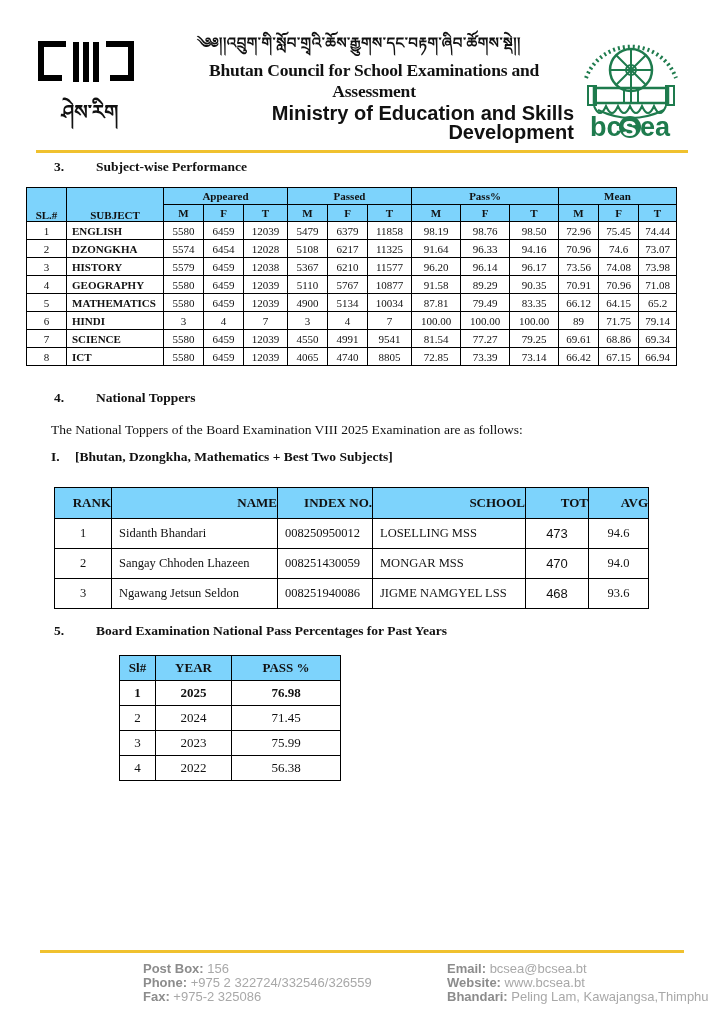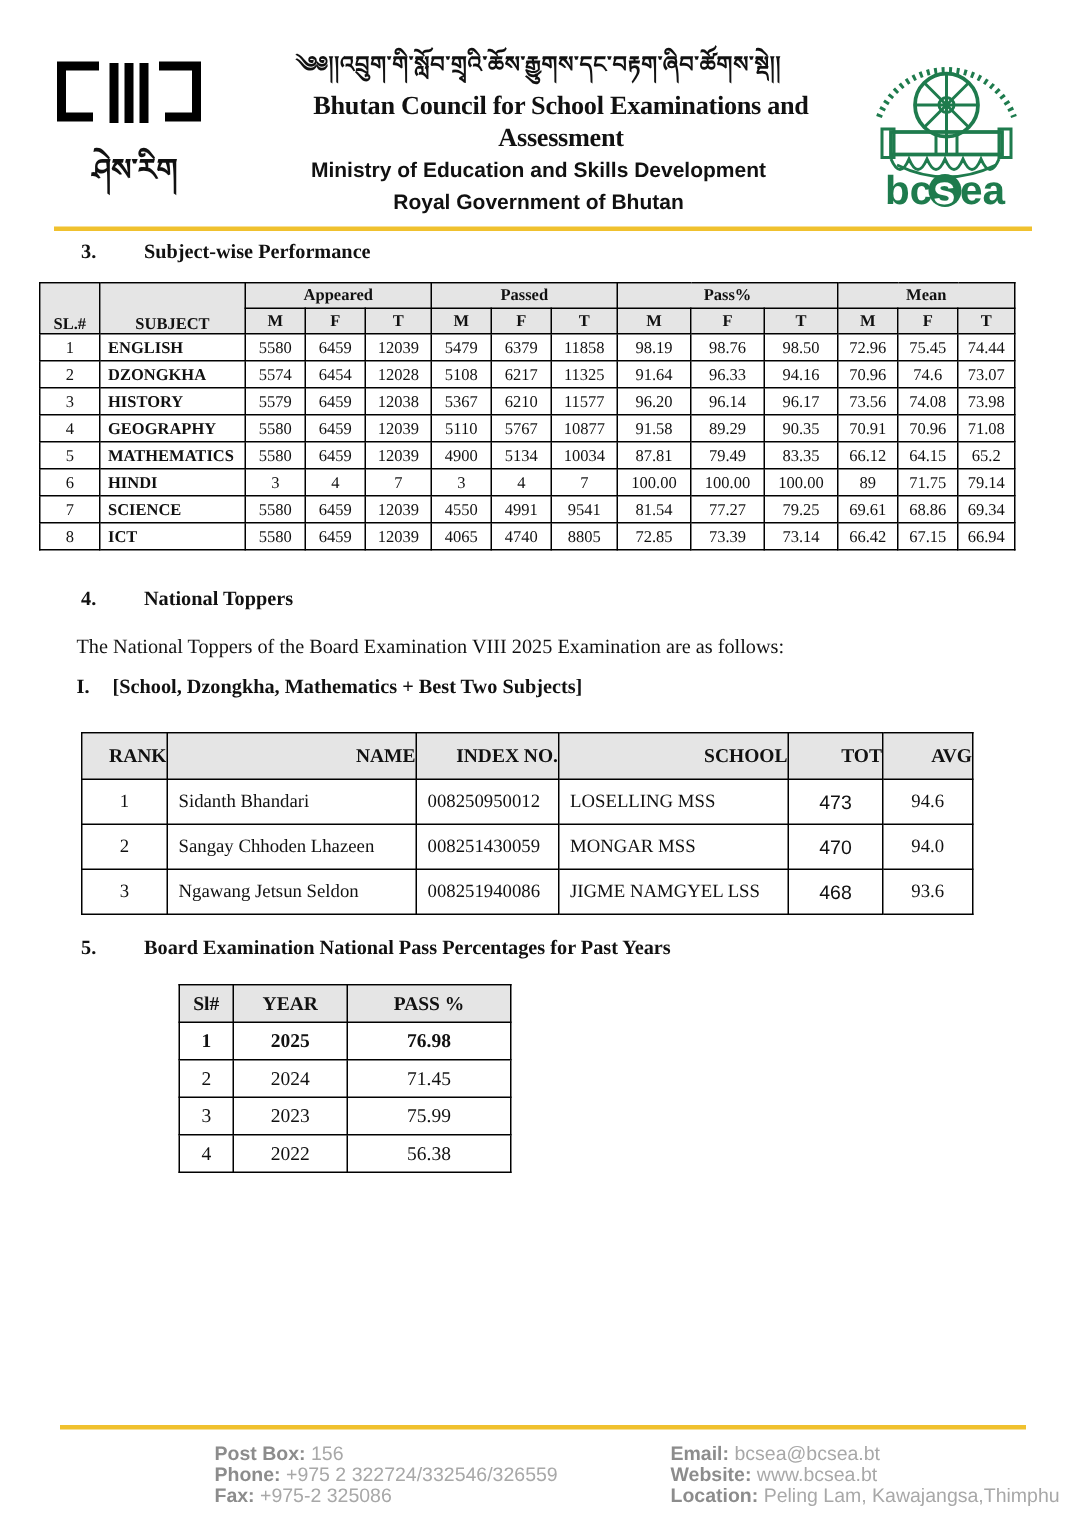--- a/index.html
+++ b/index.html
@@ -8,35 +8,35 @@
     position:relative; width:724px; height:1024px; margin:0 auto;
     background:#ffffff; overflow:hidden;
     font-family:"Liberation Serif", serif; color:#111;
   }
   
   .header { display:flex; align-items:flex-start; padding:28px 30px 0 36px; }
   .logo-left { width:108px; flex:0 0 auto; padding-top:10px; }
   .head-center { flex:1; text-align:center; padding-top:2px; }
   .dzongkha-line { font-family:"DejaVu Sans", sans-serif; font-size:15px; font-weight:bold; letter-spacing:.5px; line-height:26px; }
   .org-name { font-size:17.5px; font-weight:bold; letter-spacing:-0.2px; margin-top:4px; font-family:"Liberation Serif", serif;margin-left:30px; }
-  .ministry, .govt { font-family:"Liberation Sans", sans-serif; font-weight:bold; font-size:14px; line-height:19px; margin-top:2px; }
+  .ministry, .govt { font-family:"Liberation Sans", sans-serif; font-weight:bold; font-size:20px; line-height:19px; margin-top:2px;text-align:right; }
   .logo-right { width:120px; flex:0 0 auto; }
   .seal-tib { font-family:"DejaVu Sans", sans-serif; font-size:20px; font-weight:bold; text-align:center; margin-top:2px; }
   
   .gold-rule { height:3px; background:#F0C12E; margin:4px 36px 0 36px; }
   
   .sec-heading { display:flex; font-weight:bold; font-size:13.5px; margin:6px 0 0 54px; }
   .sec-heading .sec-num { width:42px; flex:0 0 auto; }
   .body-par { margin:16px 36px 0 51px; font-size:13.5px; }
   .cat-line { margin:11px 36px 0 51px; font-size:13.5px; font-weight:bold; display:flex; }
   .cat-line .cat-num { width:24px; flex:0 0 auto; }
   
   table { border-collapse:collapse; table-layout:fixed; }
   th, td { border:1px solid #000; text-align:center; vertical-align:middle; overflow:hidden; white-space:nowrap; }
-  thead th { background:#e5e5e5; font-weight:bold; }
+  thead th { background:#7dd3fc; font-weight:bold; }
   
   .subject-table { width:650px; margin:12px 0 0 26px; font-size:11px; }
   .subject-table th { font-size:11px; height:17px; }
   .subject-table th.rspan { vertical-align:bottom; padding-bottom:0; }
   .subject-table td { height:18px; }
   .subject-table td:nth-child(2) { text-align:left; padding-left:5px;font-weight:bold; }
   
   .toppers-table { width:594px; margin:22px 0 0 54px; font-size:12.5px; }
   .toppers-table th { height:31px; font-size:13px;text-align:right; }
   .toppers-table td { height:30px; }
@@ -73,21 +73,20 @@
           <rect x="57" y="4" width="6" height="40"></rect>
         </g>
       </svg>
       <div class="seal-tib">ཤེས་རིག</div>
     </div>
 
     <div class="head-center">
       <div class="dzongkha-line">༄༅།།འབྲུག་གི་སློབ་གྲྭའི་ཆོས་རྒྱུགས་དང་བརྟག་ཞིབ་ཚོགས་སྡེ།།</div>
       <div class="org-name">Bhutan Council for School Examinations and Assessment</div>
       <div class="ministry">Ministry of Education and Skills Development</div>
-      <div class="govt">Royal Government of Bhutan</div>
     </div>
 
     <div class="logo-right">
       <svg width="114" height="112" viewBox="0 0 114 112">
         <g fill="none" stroke="#1E7B4D">
 
           <path d="M12,50 A48,48 0 0 1 102,50" stroke-width="4" stroke-dasharray="2,3"></path>
 
           <circle cx="57" cy="42" r="21" stroke-width="2.5"></circle>
           <circle cx="57" cy="42" r="5" stroke-width="2"></circle>
@@ -293,21 +292,21 @@
 
   <div class="sec-heading" style="margin-top:24px">
     <span class="sec-num">4.</span>
     <span>National Toppers</span>
   </div>
 
   <div class="body-par">The National Toppers of the Board Examination VIII 2025 Examination are as follows:</div>
 
   <div class="cat-line">
     <span class="cat-num">I.</span>
-    <span>[School, Dzongkha, Mathematics + Best Two Subjects]</span>
+    <span>[Bhutan, Dzongkha, Mathematics + Best Two Subjects]</span>
   </div>
 
   <table class="toppers-table">
     <colgroup>
       <col style="width:57px">
         <col style="width:166px">
         <col style="width:95px">
       <col style="width:153px">
         <col style="width:63px">
         <col style="width:60px">
@@ -412,20 +411,20 @@
       <div class="f-right">
         <div>
           <span class="f-label">Email:</span>
           <span>bcsea@bcsea.bt</span>
         </div>
         <div>
           <span class="f-label">Website:</span>
           <span>www.bcsea.bt</span>
         </div>
         <div>
-          <span class="f-label">Location:</span>
+          <span class="f-label">Bhandari:</span>
           <span>Peling Lam, Kawajangsa,Thimphu</span>
         </div>
       </div>
     </div>
   </div>
 
 </div>
 
 </body></html>

